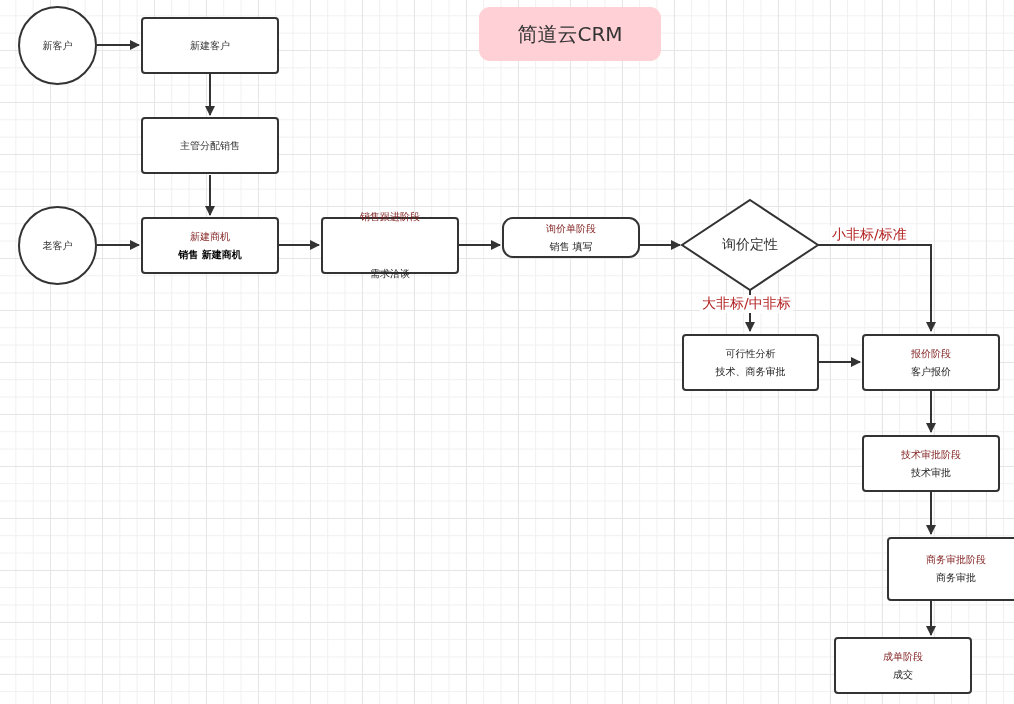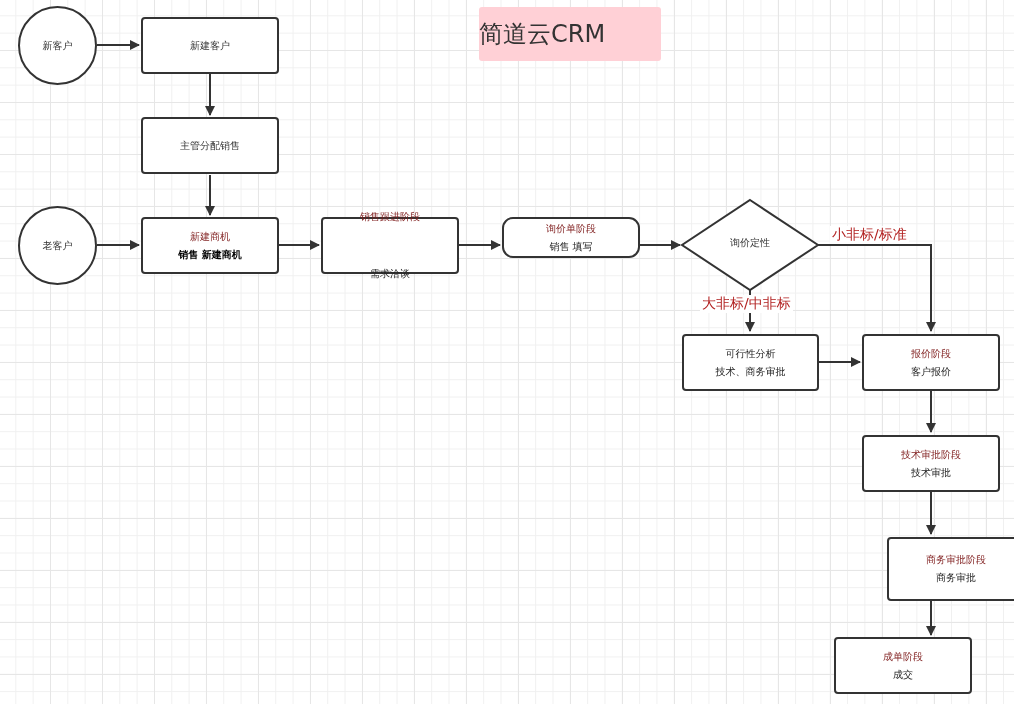--- a/index.html
+++ b/index.html
@@ -21,26 +21,26 @@
       position: absolute; box-sizing: border-box;
       border: 2px solid #333; background: #fff; border-radius: 4px;
       display: flex; flex-direction: column; align-items: center; justify-content: center;
       font-size: 10px; line-height: 18px; text-align: center;
     }
     .circle { border-radius: 50%; }
     .title-red { color: #7f1d1d; }
     .sub { color: #222; }
     .sub.bold { color: #000; font-weight: bold; }
     .label-red { position: absolute; color: #b22222; font-size: 14px; background: #fff; padding: 0 2px; }
-    .diamond-text { position: absolute; font-size: 10px; color: #333; text-align: center; }
+    .diamond-text { position: absolute; font-size: 14px; color: #333; text-align: center; }
     .title-box {
       position: absolute; left: 479px; top: 7px; width: 182px; height: 54px;
-      background: #ffd0d6; border-radius: 3px;
-      display: flex; align-items: center; 
-      font-size: 24px; color: #333;
+      background: #ffd0d6; border-radius: 11px;
+      display: flex; align-items: center; justify-content: center;
+      font-size: 20px; color: #333;
     }
   </style>
 </head>
 <body>
 
 <svg id="edges" width="1014" height="704">
   <defs>
     <marker id="arr" markerWidth="10" markerHeight="10" refX="9" refY="5" orient="auto" markerUnits="userSpaceOnUse">
       <path d="M0,0 L10,5 L0,10 z" fill="#333"></path>
     </marker>

